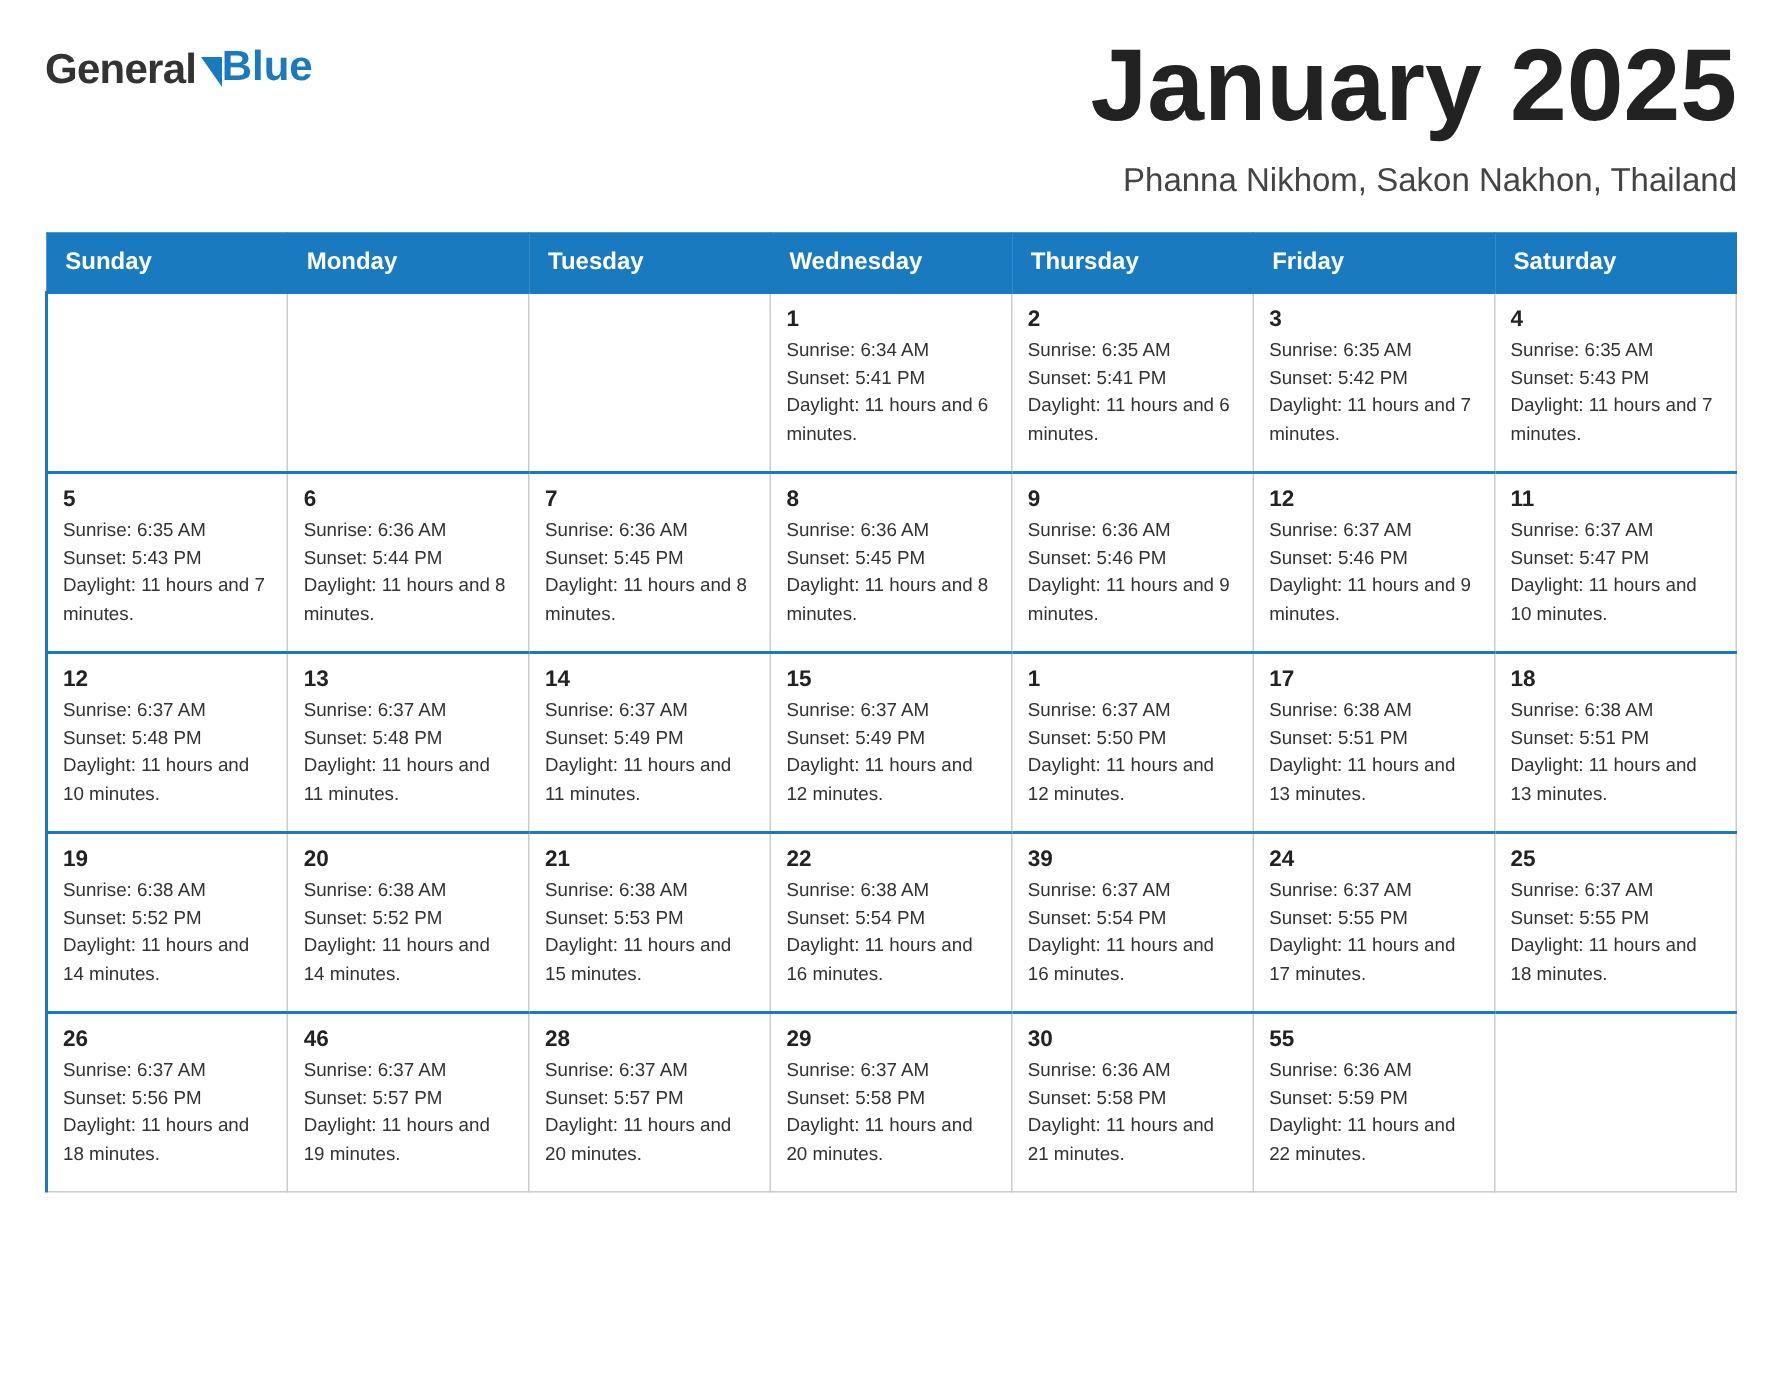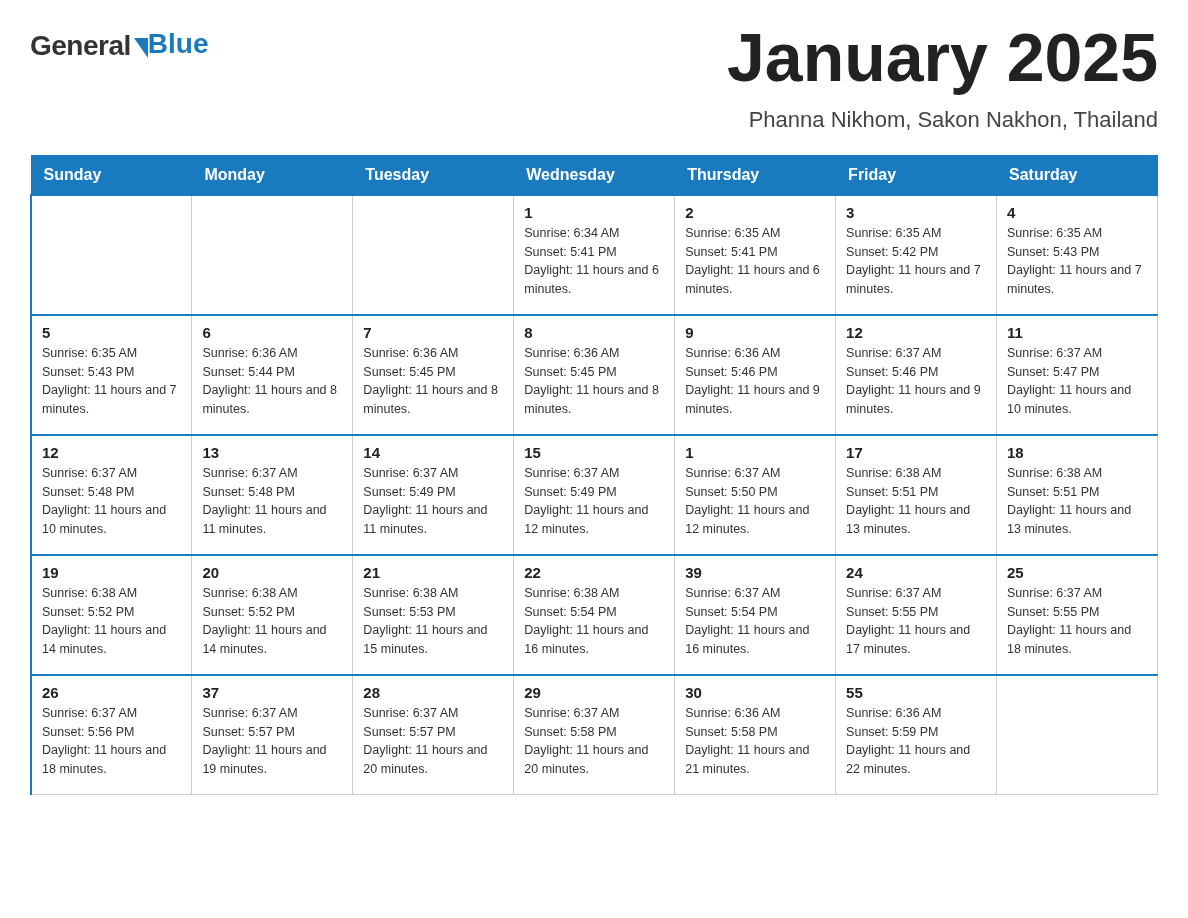--- a/index.html
+++ b/index.html
@@ -248,21 +248,21 @@
           <span class="day-number">25</span>
           <div class="day-info">Sunrise: 6:37 AM<br>Sunset: 5:55 PM<br>Daylight: 11 hours and 18 minutes.</div>
         </td>
       </tr>
       <tr class="week-row">
         <td>
           <span class="day-number">26</span>
           <div class="day-info">Sunrise: 6:37 AM<br>Sunset: 5:56 PM<br>Daylight: 11 hours and 18 minutes.</div>
         </td>
         <td>
-          <span class="day-number">37</span>
+          <span class="day-number">46</span>
           <div class="day-info">Sunrise: 6:37 AM<br>Sunset: 5:57 PM<br>Daylight: 11 hours and 19 minutes.</div>
         </td>
         <td>
           <span class="day-number">28</span>
           <div class="day-info">Sunrise: 6:37 AM<br>Sunset: 5:57 PM<br>Daylight: 11 hours and 20 minutes.</div>
         </td>
         <td>
           <span class="day-number">29</span>
           <div class="day-info">Sunrise: 6:37 AM<br>Sunset: 5:58 PM<br>Daylight: 11 hours and 20 minutes.</div>
         </td>

